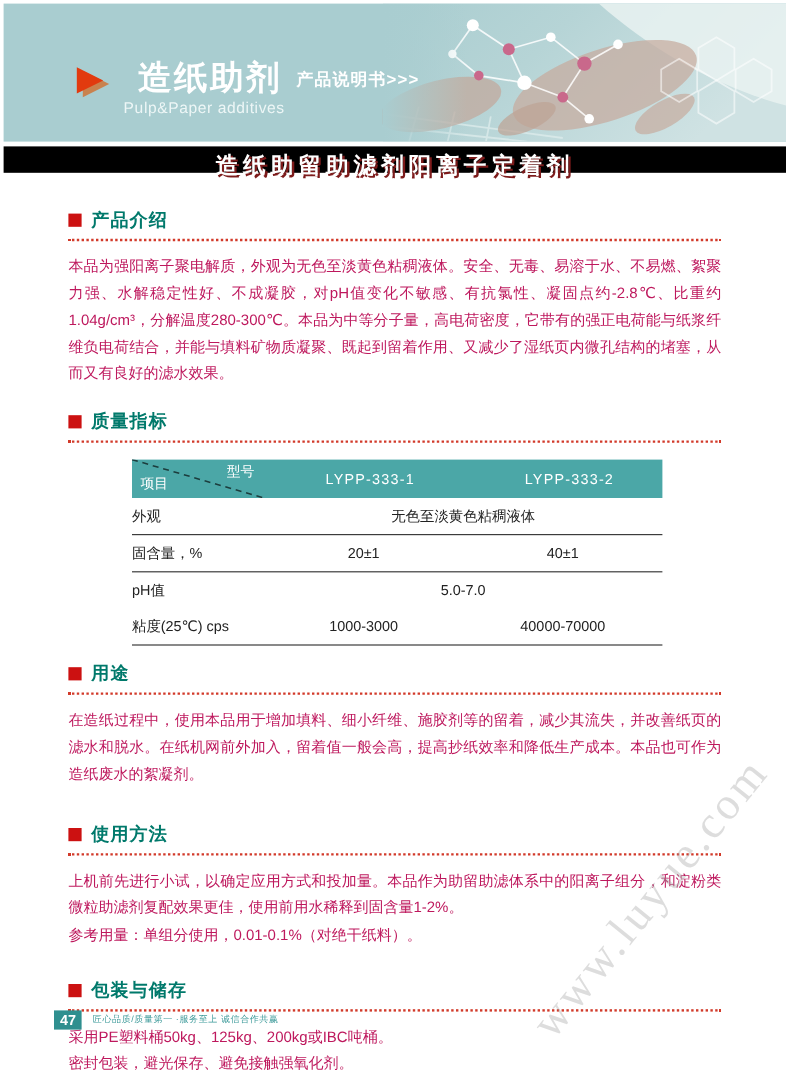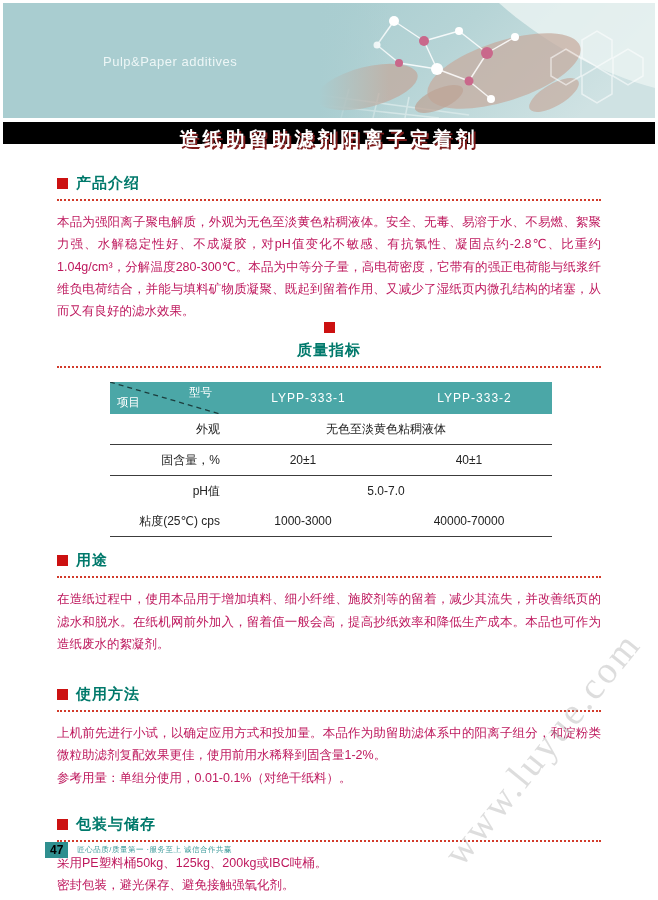--- a/index.html
+++ b/index.html
@@ -26,37 +26,37 @@
     text-align:center;line-height:33px;letter-spacing:4px;
     text-shadow:2px 2px 0 #7d1b1b;
   }
   
   .content{position:absolute;top:160px;left:57px;width:544px;}
   .sec-head{display:flex;align-items:center;gap:8px;margin:0;}
   .sq{width:11px;height:11px;background:#cc1111;flex:none;}
   .sec-title{color:#00796b;font-size:15px;font-weight:bold;letter-spacing:1px;}
   .dotline{border-bottom:2px dotted #d23a2a;margin:5px 0 10px 0;height:1px;}
   .body-p{font-size:12.5px;color:#be185d;line-height:1.78;text-align:justify;margin:0;}
-  .mt14{margin-top:14px;} .mt16{margin-top:0;flex-direction:column;} .mt26{margin-top:26px;} .mt30{margin-top:30px;}
+  .mt14{margin-top:14px;} .mt16{margin-top:20px;} .mt26{margin-top:26px;} .mt30{margin-top:30px;}
   
   .qtable{width:442px;margin:14px 0 0 53px;font-size:12px;color:#222;}
   .q-head{display:flex;background:#4ba7a7;color:#fff;height:32px;gap:11px;}
   .q-corner{width:110px;position:relative;flex:none;}
   .q-corner svg{position:absolute;left:0;top:0;}
   .corner-top{position:absolute;top:3px;right:8px;font-size:11.5px;}
   .corner-bottom{position:absolute;bottom:4px;left:7px;font-size:11.5px;}
   .q-col{flex:1;text-align:center;line-height:32px;letter-spacing:1px;}
   .q-row{display:flex;height:30px;align-items:center;}
   .q-row.b{border-bottom:1.5px solid #3c3c3c;}
-  .q-label{width:110px;text-align:right;flex:none;}
+  .q-label{width:110px;text-align:left;flex:none;}
   .q-span{flex:1;text-align:center;}
   .q-v{width:166px;flex:none;text-align:center;}
   
   .footer{position:absolute;left:45px;bottom:42px;display:flex;align-items:center;}
-  .pageno{background:#2f8f8f;color:#000000;font-size:12px;font-weight:bold;padding:1px 5px;}
+  .pageno{background:#2f8f8f;color:#ffffff;font-size:12px;font-weight:bold;padding:1px 5px;}
   .slogan{font-size:7.5px;color:#3f9b9b;margin-left:9px;letter-spacing:0.5px;}
   
   .watermark{
     position:absolute;left:368px;top:726px;width:348px;text-align:center;
     transform:rotate(-51deg);font-size:38px;letter-spacing:3px;
     color:rgba(165,165,165,0.38);white-space:nowrap;pointer-events:none;
     font-family:"Liberation Serif","DejaVu Serif",serif;
   }
 </style>
 </head>
@@ -129,20 +129,28 @@
           <circle cx="105" cy="38" r="5"></circle>
             <circle cx="168" cy="50" r="6"></circle>
           <circle cx="150" cy="78" r="4.5"></circle>
             <circle cx="80" cy="60" r="4"></circle>
         </g>
       </g>
       <rect width="70" height="115" fill="url(#fade)"></rect>
     </svg>
 
     <div class="logo">
+      <div class="brand-row">
+        <svg class="logo-arrow" width="34" height="28" viewBox="0 0 34 28">
+          <polygon points="10,4 32,15 10,26" fill="#c9824e"></polygon>
+          <polygon points="5,1 27,12 5,23" fill="#e23a0e"></polygon>
+        </svg>
+        <span class="brand">造纸助剂</span>
+        <span class="subtitle">产品说明书&gt;&gt;&gt;</span>
+      </div>
       <div class="brand-en">Pulp&amp;Paper additives</div>
     </div>
   </div>
 
   <div class="banner">造纸助留助滤剂阳离子定着剂</div>
 
   <div class="content">
 
     <div class="sec-head mt14">
       <span class="sq"></span>

